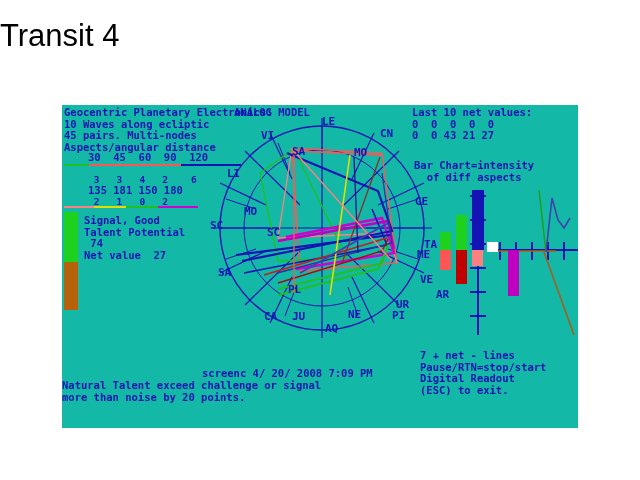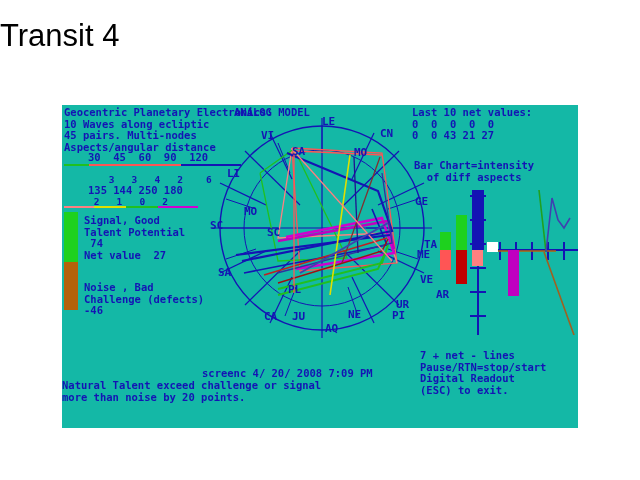--- a/index.html
+++ b/index.html
@@ -62,44 +62,41 @@
   <div class="mono" id="analog">ANALOG MODEL</div>
 
   <div class="mono" id="last10"><span>Last 10 net values:</span>
 <span>0  0  0  0  0</span>
 <span>0  0 43 21 27</span></div>
 
   <div class="mono" id="barlegend"><span>Bar Chart=intensity</span>
 <span>of diff aspects</span></div>
 
   <div class="mono aspect-row" style="left:2px;top:47px;">30  45  60  90  120</div>
-  <div class="mono aspect-row" style="left:17px;top:69px;font-size:9.5px;"> 3   3   4   2    6</div>
-  <div class="mono aspect-row" style="left:2px;top:80px;">135 144 250 180</div>
+  <div class="mono aspect-row" style="left:2px;top:69px;font-size:9.5px;"> 3   3   4   2    6</div>
+  <div class="mono aspect-row" style="left:2px;top:80px;">135 181 150 180</div>
   <div class="mono aspect-row" style="left:2px;top:91px;font-size:9.5px;"> 2   1   0   2</div>
 
   <div class="legend-line" style="left:2px;top:59px;width:25px;background:#20c020;"></div>
   <div class="legend-line" style="left:27px;top:59px;width:92px;background:#ff5555;"></div>
   <div class="legend-line" style="left:119px;top:59px;width:60px;background:#1414b4;"></div>
 
   <div class="legend-line" style="left:2px;top:101px;width:30px;background:#ff8080;"></div>
   <div class="legend-line" style="left:32px;top:101px;width:32px;background:#e0e000;"></div>
   <div class="legend-line" style="left:64px;top:101px;width:32px;background:#20c020;"></div>
   <div class="legend-line" style="left:96px;top:101px;width:40px;background:#d000d0;"></div>
 
   <div id="bar-signal"></div>
   <div id="bar-noise"></div>
 
   <div class="mono" id="signal-text"><span>Signal, Good</span>
 <span>Talent Potential</span>
 <span> 74</span>
 <span>Net value  27</span></div>
 
-  <div class="mono" id="noise-text"><span>Noise , Bad</span>
-<span>Challenge (defects)</span>
-<span>-46</span></div>
 
 
   <div class="mono" id="footer-stamp">screenc 4/ 20/ 2008 7:09 PM</div>
 
   <div class="mono" id="footer-note"><span>Natural Talent exceed challenge or signal</span>
 <span>more than noise by 20 points.</span></div>
 
   <div class="mono" id="footer-right"><span>7 + net - lines</span>
 <span>Pause/RTN=stop/start</span>
 <span>Digital Readout</span>

